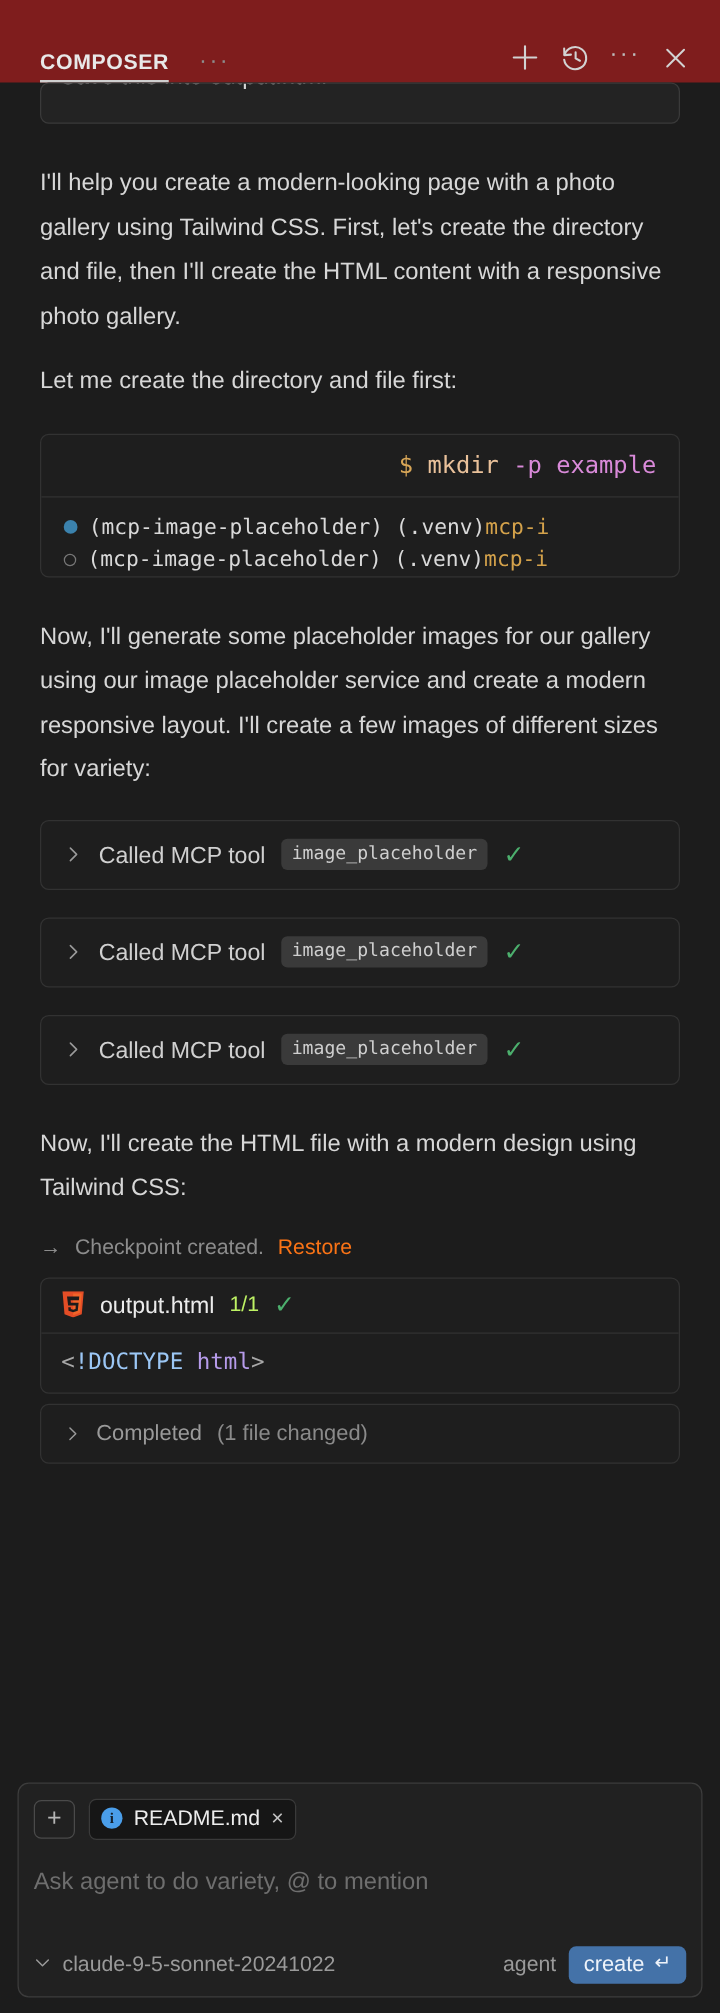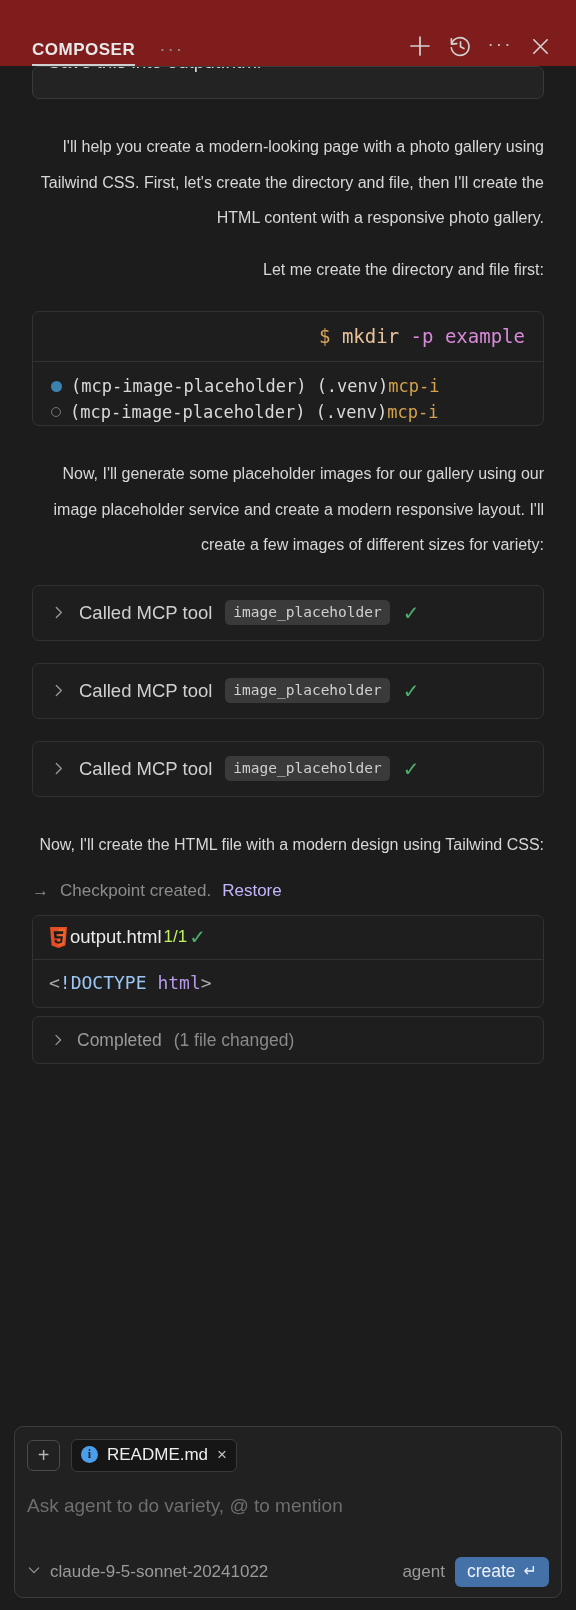--- a/index.html
+++ b/index.html
@@ -66,24 +66,23 @@
     position: absolute;
     left: 15px;
     top: -16px;
     font-size: 19px;
     color: #d6d6d6;
     white-space: nowrap;
   }
 
   p.msg {
     color: #d7d7d7;
-    font-size: 16px;
+    font-size: 19px;
     line-height: 35.5px;
     margin-top: 30px;
-    text-align: right;
   }
   p.msg.tight { margin-top: 16px; }
 
   
   .term {
     margin-top: 24px;
     border: 1px solid #323232;
     border-radius: 7px;
     background: #1e1e1e;
     overflow: hidden;
@@ -150,32 +149,32 @@
   .check { color: #4caf6d; font-size: 20px; line-height: 1; }
 
   
   .checkpoint {
     display: flex; align-items: center; gap: 11px;
     margin-top: 19px;
     font-size: 17px;
     color: #8c8c8c;
   }
   .checkpoint .arrow { color: #8c8c8c; font-size: 17px; }
-  .checkpoint .restore { color: #c4b5fd; }
+  .checkpoint .restore { color: #f97316; }
 
   
   .filecard {
     margin-top: 14px;
     border: 1px solid #323232;
     border-radius: 7px;
     background: #1e1e1e;
     overflow: hidden;
   }
   .filehead {
-    display: flex; align-items: center; gap: 2px;
+    display: flex; align-items: center; gap: 12px;
     padding: 10px 16px 11px;
     border-bottom: 1px solid #323232;
   }
   .html5 {
     width: 19px; height: 21px; flex: none;
     position: relative;
   }
   .fname { color: #ebebeb; font-size: 18.5px; }
   .fcount { color: #bef264; font-size: 17px; }
   .filebody {

